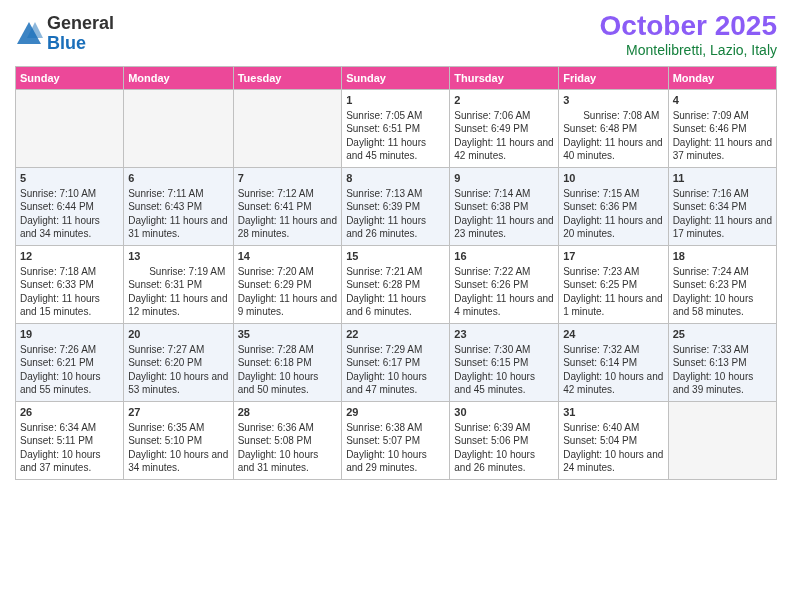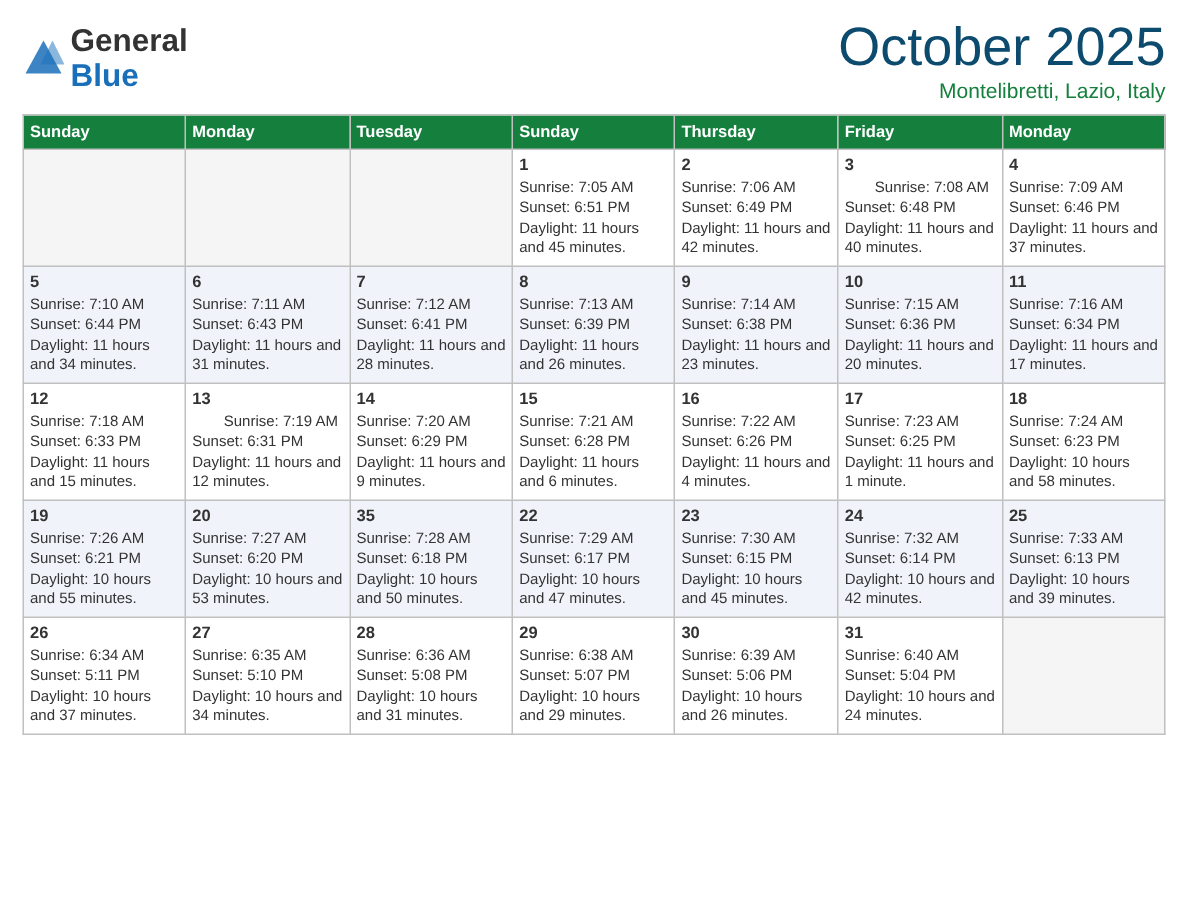--- a/index.html
+++ b/index.html
@@ -20,50 +20,50 @@
       display: flex;
       justify-content: space-between;
       align-items: center;
       margin-bottom: 8px;
     }
     .logo {
       display: flex;
       align-items: center;
     }
     .logo-text {
-      font-size: 21px;
+      font-size: 18px;
       font-weight: bold;
       line-height: 1.1;
     }
     .logo-general { color: #333; }
     .logo-blue { color: #1a6fba; }
     .logo-icon {
       width: 28px;
       height: 28px;
       margin-right: 4px;
     }
     .title-block {
       text-align: right;
     }
     .month-title {
-      font-size: 36px;
-      font-weight: normal;
-      color: #0c4a6e;
+      font-size: 28px;
+      font-weight: bold;
+      color: #8b5cf6;
     }
     .location {
       font-size: 14px;
       color: #15803d;
     }
     .calendar {
       width: 100%;
       border-collapse: collapse;
       font-size: 10.5px;
     }
     .calendar thead tr {
-      background-color: #15803d;
+      background-color: #ec4899;
       color: #fff;
     }
     .calendar thead th {
       padding: 5px 4px;
       text-align: left;
       font-weight: bold;
       border: 1px solid #c0c0c0;
       font-size: 11px;
     }
     .calendar tbody tr {

